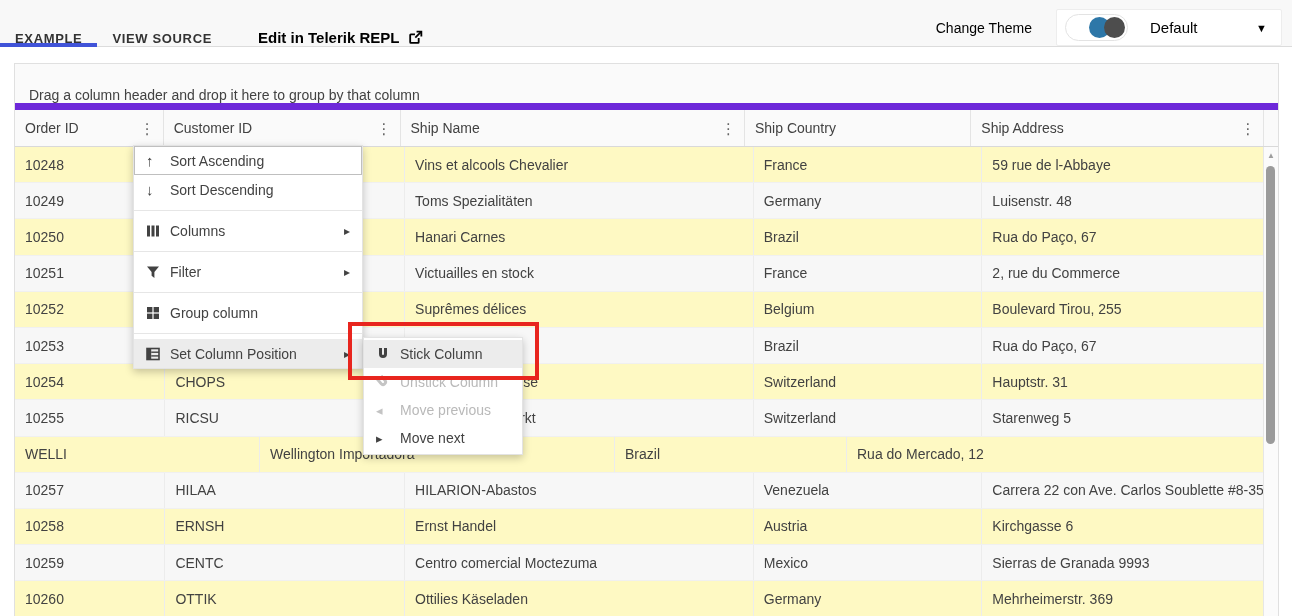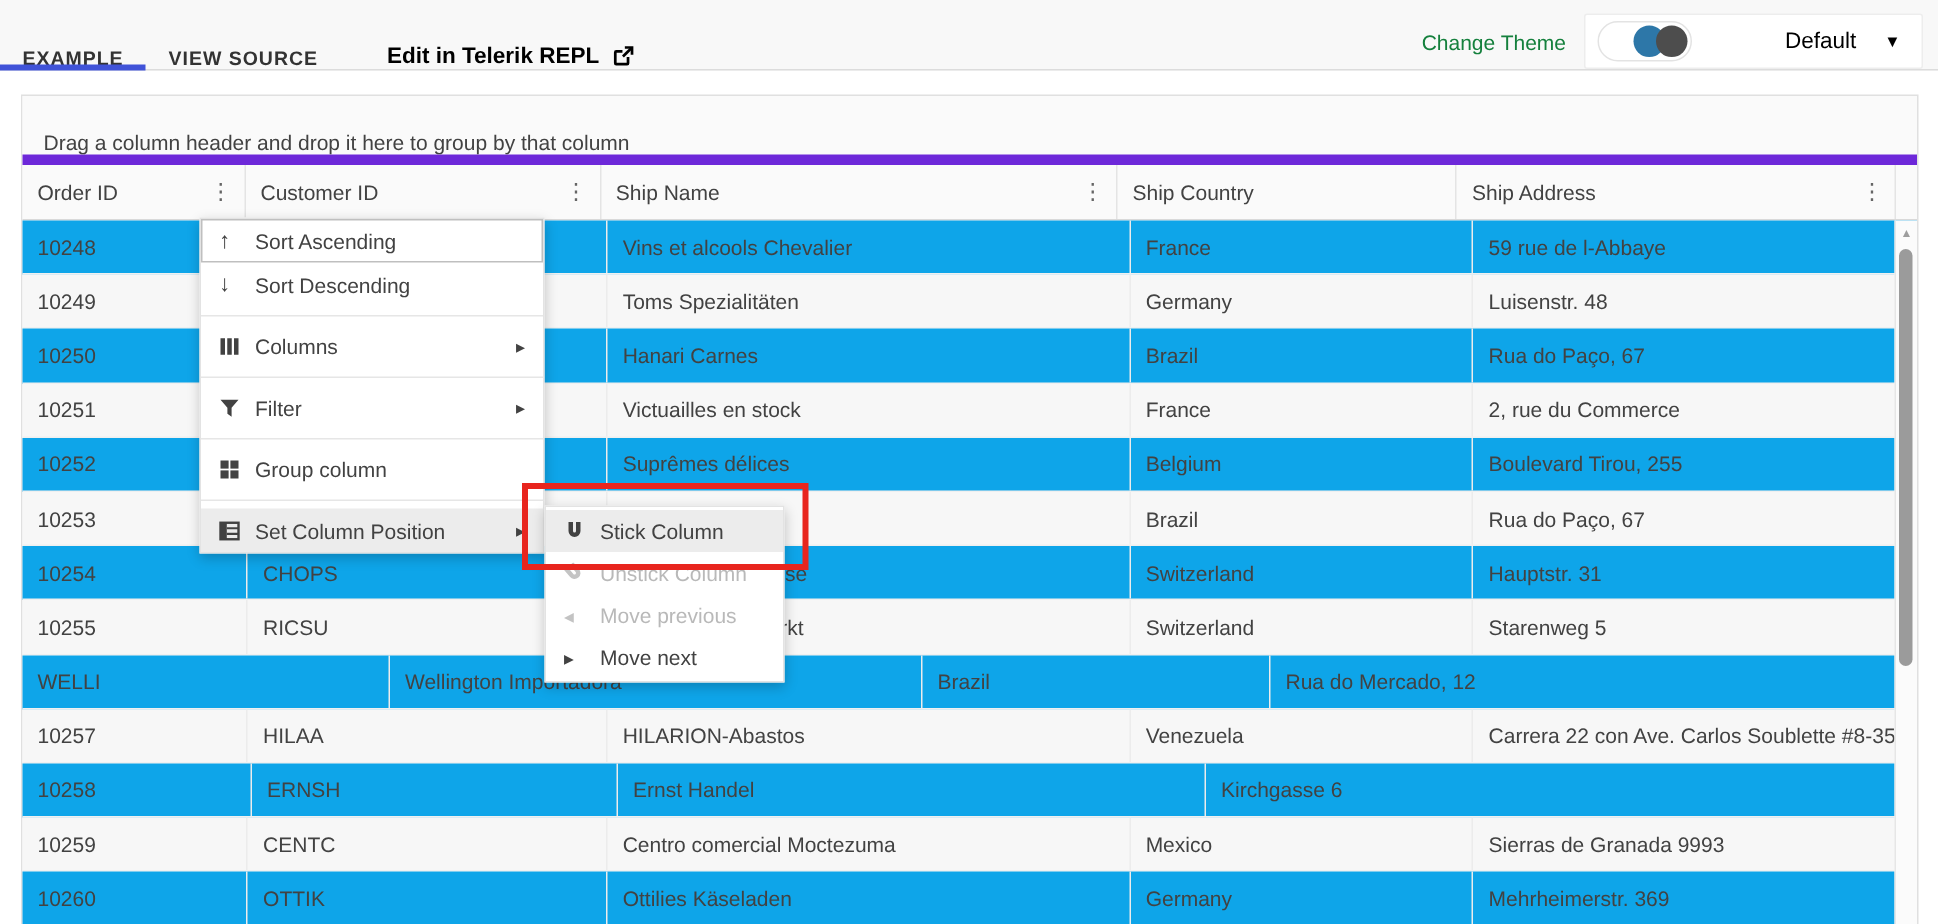--- a/index.html
+++ b/index.html
@@ -20,33 +20,33 @@
   }
   .tab.active .tab-underline {
     position:absolute; left:0; right:0; bottom:-1px; height:4px; background:#4053d8;
   }
   .toolbar-divider { width:1px; background:#cfcfcf; margin:10px 8px; }
   .repl-link {
     display:flex; align-items:center; gap:8px; padding:0 14px;
     font-size:15px; font-weight:bold; color:#000; cursor:pointer;
   }
   .toolbar-right { margin-left:auto; display:flex; align-items:center; }
-  .change-theme-label { font-size:14px; color:#15803d; margin-right:12px; }
+  .change-theme-label { font-size:14px; color:#000000; margin-right:24px; }
   .theme-box {
     width:226px; height:37px; background:#fff; border:1px solid #ededed; border-radius:2px;
     display:flex; align-items:center; margin-right:10px; padding:0 14px 0 8px; cursor:pointer;
   }
   .toggle-pill {
     position:relative; width:63px; height:27px; border:1px solid #e3e3e3; border-radius:14px;
     background:#fff; margin-right:22px;
   }
   .toggle-circle { position:absolute; top:2px; width:21px; height:21px; border-radius:50%; }
   .toggle-circle.blue { left:23px; background:#2d77a8; }
   .toggle-circle.dark { left:38px; background:#4d4d4d; }
-  .theme-value { font-size:15px; color:#000;margin-left:40px; }
+  .theme-value { font-size:15px; color:#000; }
   .select-caret { margin-left:auto; font-size:11px; color:#000; }
 
   
   .grid {
     position:absolute; left:14px; top:63px; width:1265px; height:560px;
     border:1px solid #e0e0e0; background:#fff;
   }
   .group-panel {
     height:46px; background:#fafafa; border-bottom:7px solid #6d28d9;
     font-size:14px; color:#424242; display:flex; align-items:flex-end; padding-left:14px;
@@ -60,21 +60,21 @@
     font-size:14px; color:#424242; overflow:hidden; white-space:nowrap;
   }
   .hcell + .hcell { border-left:1px solid #e4e4e4; }
   .kebab {
     position:absolute; right:8px; top:50%; transform:translateY(-50%);
     font-size:15px; color:#656565; cursor:pointer; line-height:1;
   }
   .w0{width:152px;} .w1{width:244px;} .w2{width:355px;} .w3{width:195px;} .w4{width:302px;margin-left:37px;}
   .hfiller { width:15px; border-left:1px solid #e4e4e4; }
   .tbody { position:relative; }
-  .trow { display:flex; height:36.2px; border-bottom:1px solid #f0f0f0; background:#0ea5e9; }
+  .trow { display:flex; height:36.2px; border-bottom:1px solid #f0f0f0; background:#fef9c3; }
   .trow:nth-child(even) { background:#f7f7f7; }
   .tcell {
     display:flex; align-items:center; padding-left:10px; font-size:14px; color:#424242;
     overflow:hidden; white-space:nowrap;
   }
   .tcell + .tcell { border-left:1px solid #ececec; }
 
   
   .vscroll {
     position:absolute; right:0; top:83px; bottom:0; width:15px;
@@ -251,20 +251,21 @@
       <div class="tcell w0">10257</div>
       <div class="tcell w1">HILAA</div>
       <div class="tcell w2">HILARION-Abastos</div>
       <div class="tcell w3">Venezuela</div>
       <div class="tcell w4">Carrera 22 con Ave. Carlos Soublette #8-35</div>
     </div>
     <div class="trow">
       <div class="tcell w0">10258</div>
       <div class="tcell w1">ERNSH</div>
       <div class="tcell w2">Ernst Handel</div>
+      <div class="tcell w3">Austria</div>
       <div class="tcell w4">Kirchgasse 6</div>
     </div>
     <div class="trow">
       <div class="tcell w0">10259</div>
       <div class="tcell w1">CENTC</div>
       <div class="tcell w2">Centro comercial Moctezuma</div>
       <div class="tcell w3">Mexico</div>
       <div class="tcell w4">Sierras de Granada 9993</div>
     </div>
     <div class="trow">

